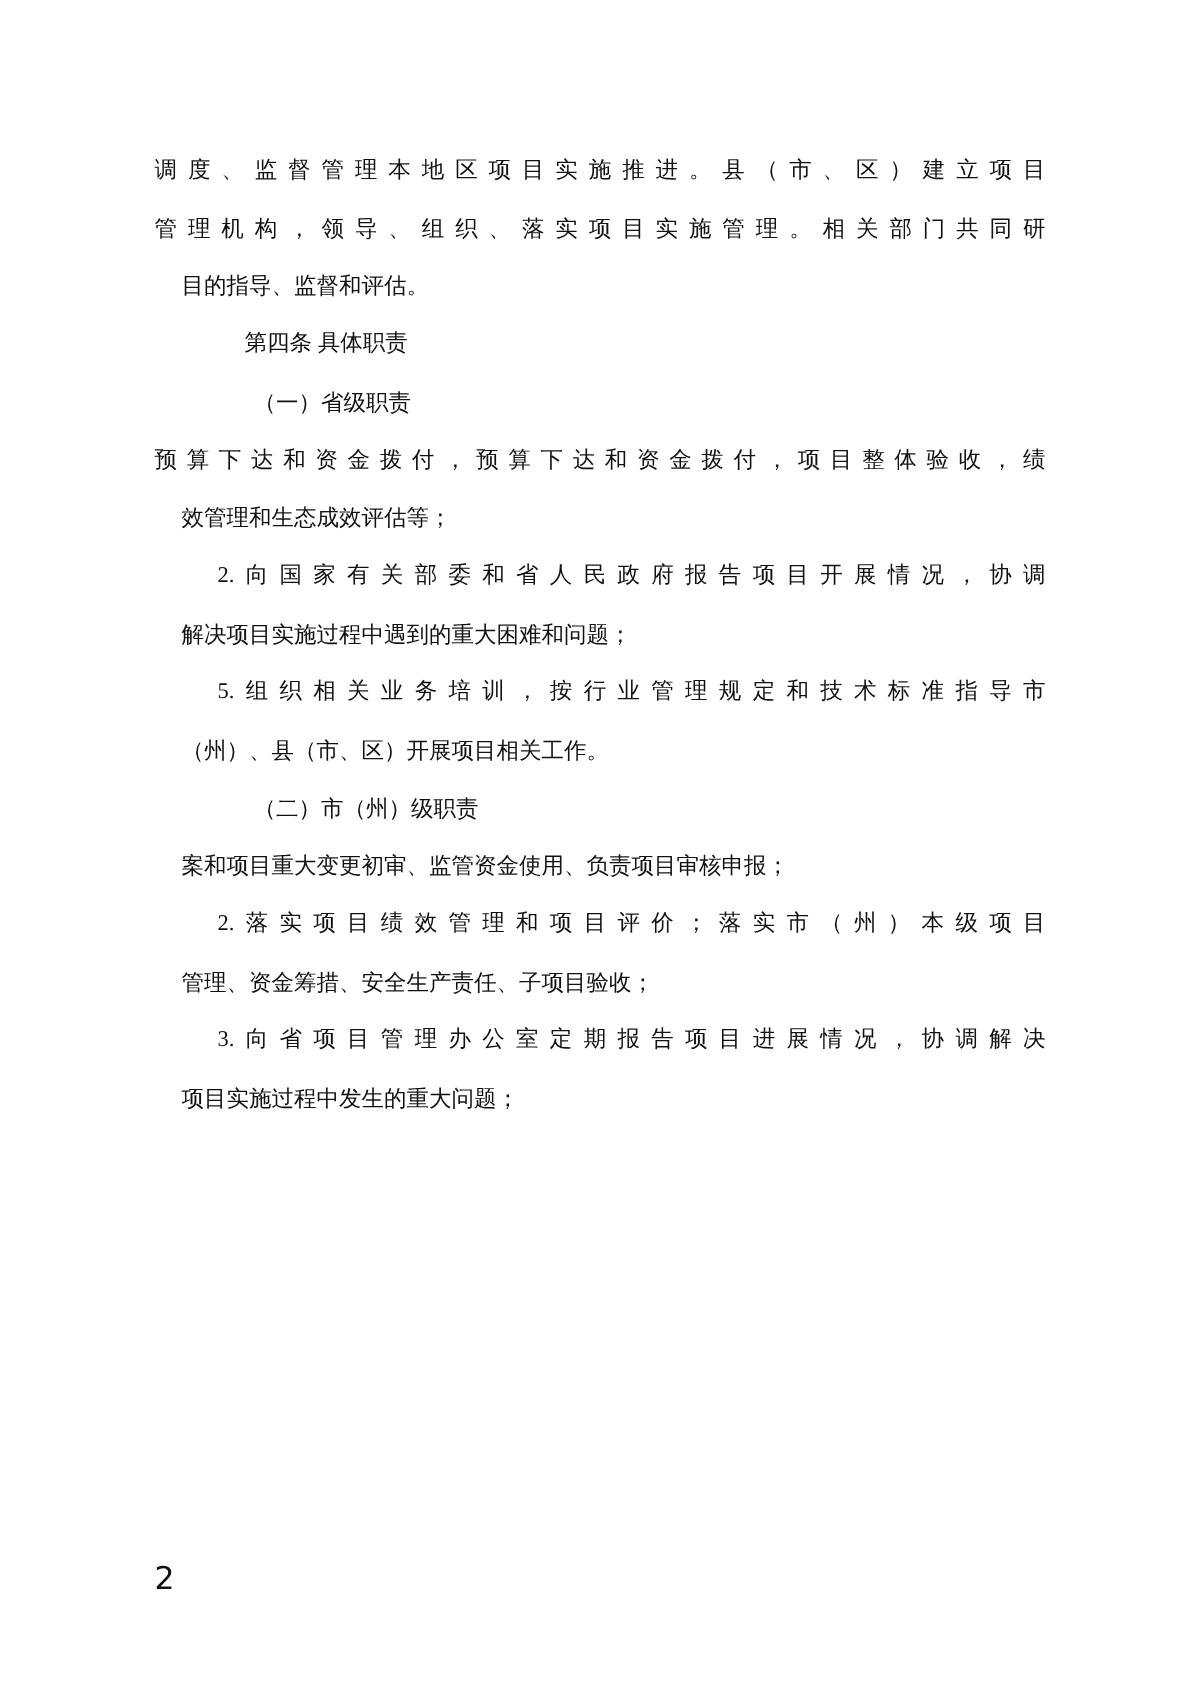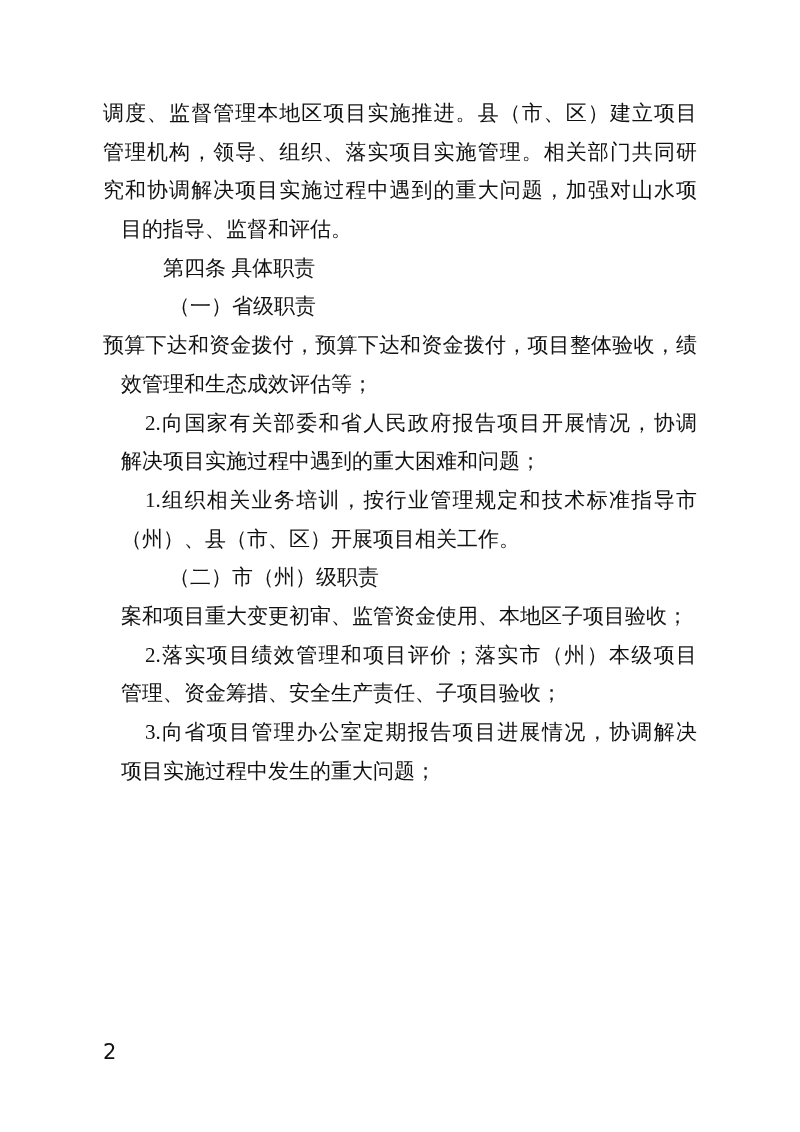--- a/index.html
+++ b/index.html
@@ -1,42 +1,41 @@
 <!DOCTYPE html>
 <html><head>
 <meta charset="utf-8">
 <style>
   html, body { margin: 0; padding: 0; background: #ffffff; }
   body { width: 800px; height: 1132px; position: relative; overflow: hidden;
          font-family: "DejaVu Sans", "Liberation Sans", sans-serif; color: #111111; }
   .page { position: absolute; left: 103px; top: 94px; width: 594px; }
-  .line { height: 38.7px; line-height: 38.7px; font-size: 21px; white-space: nowrap;
+  .line { height: 38.7px; line-height: 38.7px; font-size: 15px; white-space: nowrap;
           text-align: justify; text-align-last: justify; overflow: visible; }
   .line.last { text-align-last: left; margin-left: 18px; }
   .indent { padding-left: 42px; font-family: Liberation Serif, serif; }
   .indent-h { padding-left: 48px; }
   .page-num { position: absolute; left: 103px; top: 1040px; font-size: 21px; line-height: 24px; }
 </style>
 </head>
 <body>
 
 <div class="page">
   <div class="line">调度、监督管理本地区项目实施推进。县（市、区）建立项目</div>
   <div class="line">管理机构，领导、组织、落实项目实施管理。相关部门共同研</div>
-  <div class="line">究和协调解决项目实施过程中遇到的重大问题，加强对山水项</div>
   <div class="line last">目的指导、监督和评估。</div>
   <div class="line last indent">第四条  具体职责</div>
   <div class="line last indent-h">（一）省级职责</div>
   <div class="line">预算下达和资金拨付，预算下达和资金拨付，项目整体验收，绩</div>
   <div class="line last">效管理和生态成效评估等；</div>
   <div class="line indent">2.向国家有关部委和省人民政府报告项目开展情况，协调</div>
   <div class="line last">解决项目实施过程中遇到的重大困难和问题；</div>
-  <div class="line indent">1.组织相关业务培训，按行业管理规定和技术标准指导市</div>
+  <div class="line indent">5.组织相关业务培训，按行业管理规定和技术标准指导市</div>
   <div class="line last">（州）、县（市、区）开展项目相关工作。</div>
   <div class="line last indent-h">（二）市（州）级职责</div>
-  <div class="line last">案和项目重大变更初审、监管资金使用、本地区子项目验收；</div>
+  <div class="line last">案和项目重大变更初审、监管资金使用、负责项目审核申报；</div>
   <div class="line indent">2.落实项目绩效管理和项目评价；落实市（州）本级项目</div>
   <div class="line last">管理、资金筹措、安全生产责任、子项目验收；</div>
   <div class="line indent">3.向省项目管理办公室定期报告项目进展情况，协调解决</div>
   <div class="line last">项目实施过程中发生的重大问题；</div>
 </div>
 
 <div class="page-num">2</div>
 
 </body></html>

